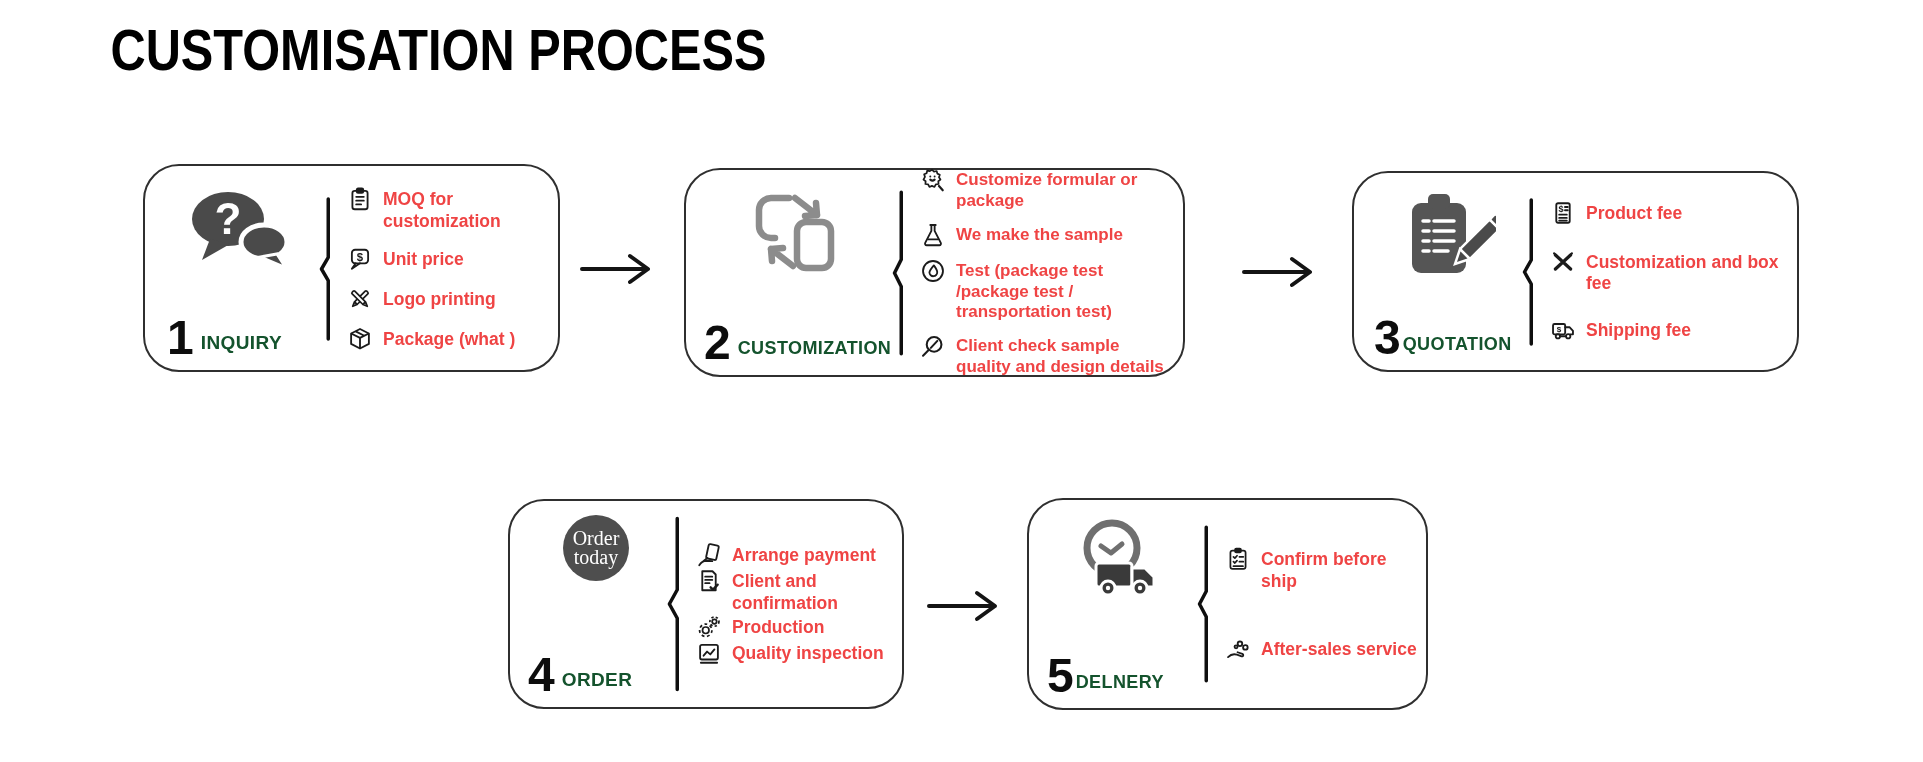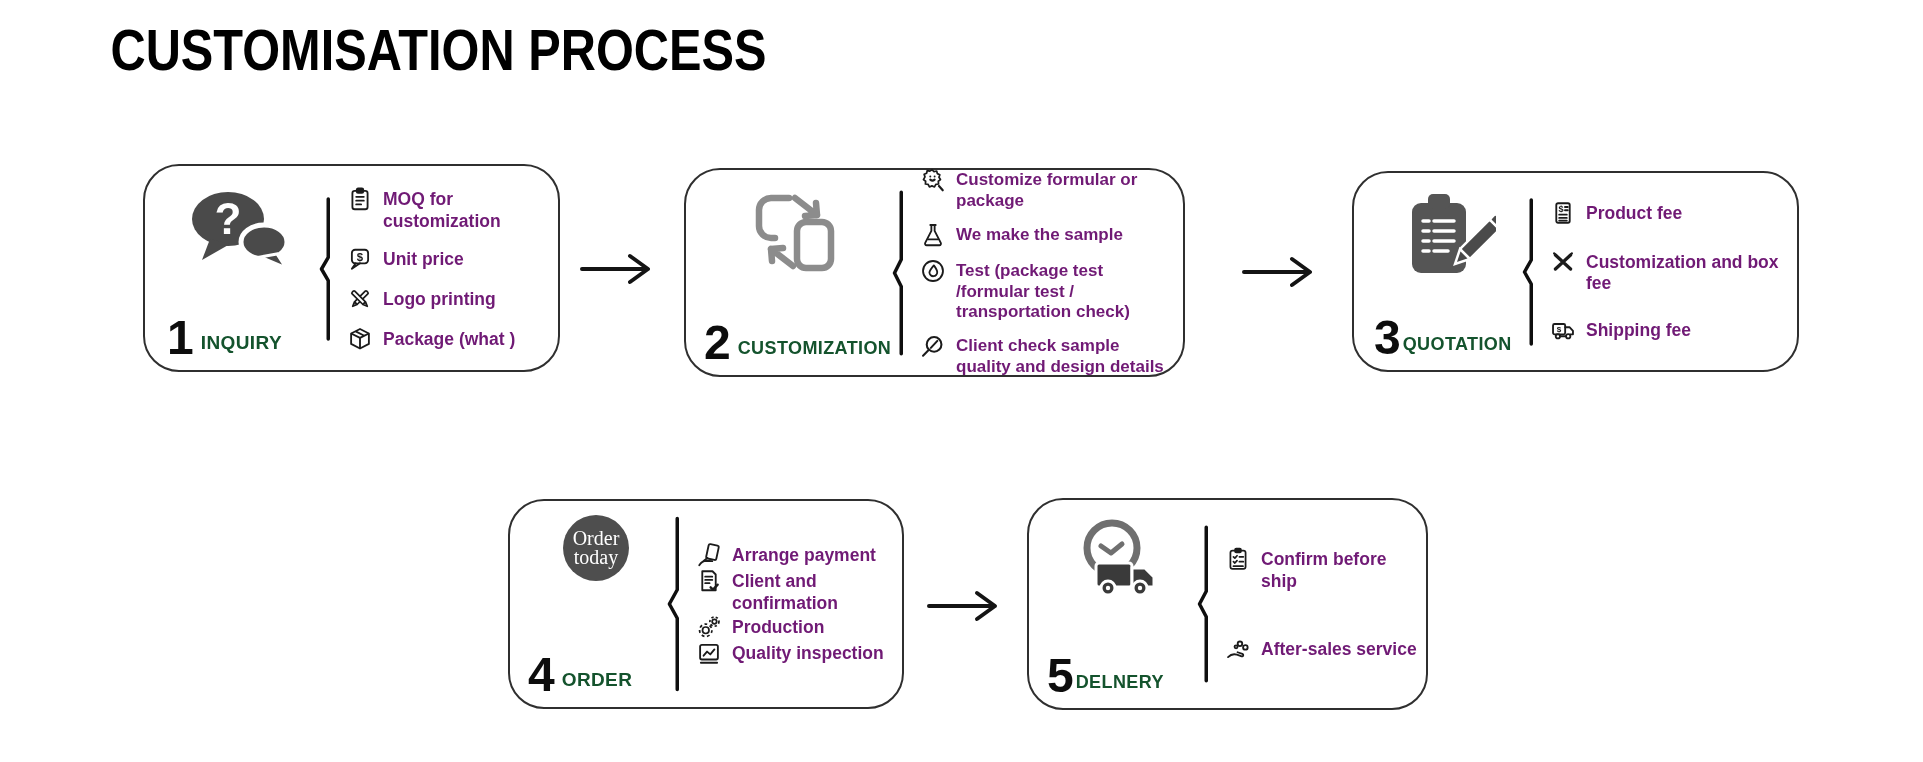--- a/index.html
+++ b/index.html
@@ -34,21 +34,21 @@
   .brace{flex:0 0 18px;width:18px;align-self:center;}
   #box1 .brace-svg{height:146px;} #box2 .brace-svg{height:168px;}
   #box3 .brace-svg{height:150px;} #box4 .brace-svg{height:178px;} #box5 .brace-svg{height:160px;}
   .brace-svg{width:18px;display:block;margin:auto;}
 
   .items{display:flex;flex-direction:column;justify-content:center;flex:1;padding-left:12px;}
   #box1 .items{gap:14px;} #box2 .items{gap:10px;} #box3 .items{gap:23px;}
   #box4 .items{} #box5 .items{gap:44px;}
   .item{display:flex;align-items:flex-start;gap:10px;}
   .li{flex:0 0 26px;width:26px;height:26px;}
-  .txt{font-size:17.5px;font-weight:700;color:#701a75;line-height:1.22;padding-top:3px;}
+  .txt{font-size:17.5px;font-weight:700;color:#ef4444;line-height:1.22;padding-top:3px;}
   #box2 .txt{font-size:17px;}
 
   .order-circle{width:66px;height:66px;border-radius:50%;background:#4e4e4e;color:#fff;
     display:flex;flex-direction:column;align-items:center;justify-content:center;
     font-family:"Liberation Serif",serif;font-size:20px;line-height:.95;margin-top:2px;}
 
   .arrow{position:absolute;width:84px;height:40px;}
   #arrow1{left:578px;top:249px;} #arrow2{left:1240px;top:252px;} #arrow3{left:925px;top:586px;}
 </style>
 </head>
@@ -228,21 +228,21 @@
     <div class="item">
       <svg class="li" viewBox="0 0 24 24">
           <use href="#i-flask"></use>
         </svg>
       <span class="txt">We make the sample</span>
     </div>
     <div class="item">
       <svg class="li" viewBox="0 0 24 24">
           <use href="#i-droplet-gauge"></use>
         </svg>
-      <span class="txt">Test (package test /formular test / transportation check)</span>
+      <span class="txt">Test (package test /package test / transportation test)</span>
     </div>
     <div class="item">
       <svg class="li" viewBox="0 0 24 24">
           <use href="#i-magnifier"></use>
         </svg>
       <span class="txt">Client check sample quality and design details</span>
     </div>
   </div>
 </div>
 

